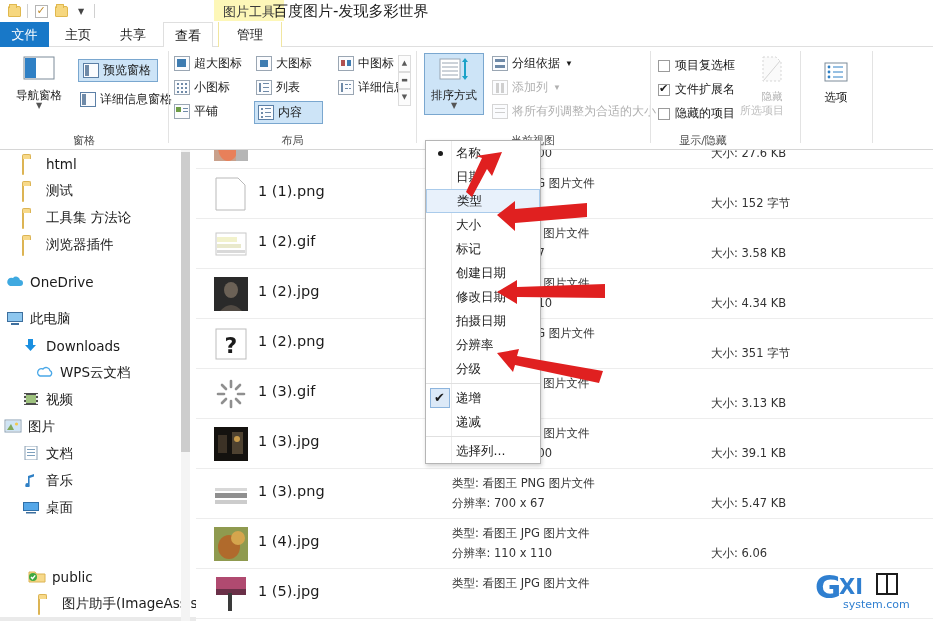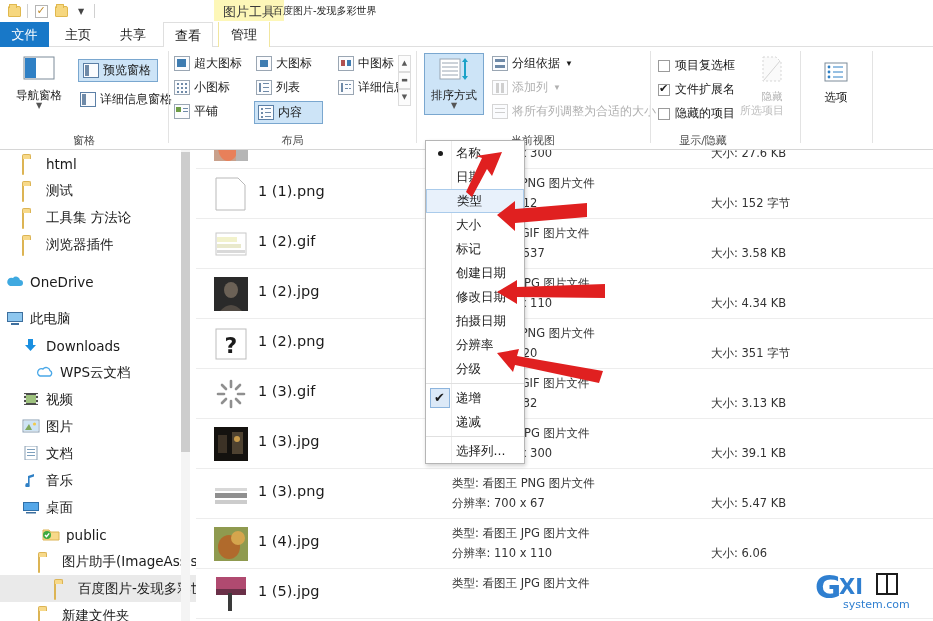--- a/index.html
+++ b/index.html
@@ -23,21 +23,21 @@
   .folder-ico { width:13px; height:11px; background:#f6d77f; border:1px solid #e0b84e; border-radius:1px 2px 1px 1px; position:relative;}
   .folder-ico:before { content:""; position:absolute; left:0; top:-3px; width:6px; height:3px; background:#f6d77f; border:1px solid #e0b84e; border-bottom:none; border-radius:1px 1px 0 0;}
   .qa-chk { width:13px; height:13px; border:1px solid #b5b5b5; background:#fff; position:relative;}
   .qa-chk:after { content:"\2713"; position:absolute; left:1px; top:-2px; font-size:11px; color:#c08a2a;}
   .qa-caret { font-size:8px; color:#444; }
   .ctx-tab {
     position:absolute; left:214px; top:0px; height:21px; padding:2px 9px 0 9px;
     background:#fdf7b8; color:#3a3a3a; font-size:13px; line-height:19px;
   }
   .win-title {
-    position:absolute; left:273px; top:2px; font-size:10px; color:#1b1b1b; line-height:18px;
+    position:absolute; left:273px; top:2px; font-size:15px; color:#1b1b1b; line-height:18px;
   }
 
   
   .tabstrip {
     position:absolute; left:0; top:22px; width:933px; height:25px;
     background:#ffffff; border-bottom:1px solid #dfdfdf;
   }
   .tab {
     position:absolute; top:0; height:25px; line-height:25px;
     font-size:13px; color:#1b1b1b; text-align:center; cursor:default;
@@ -99,21 +99,21 @@
   }
   .frow { position:relative; height:50px; border-bottom:1px solid #ededed; }
   .fthumb { position:absolute; left:18px; top:8px; width:34px; height:34px; background:#fff; }
   .fname { position:absolute; left:62px; top:14px; font-size:14.5px; color:#1b1b1b; }
   .fmeta1 { position:absolute; left:256px; top:7px; font-size:11.5px; color:#333; }
   .fmeta2 { position:absolute; left:256px; top:27px; font-size:11.5px; color:#333; }
   .fsize  { position:absolute; left:515px; top:27px; font-size:11.5px; color:#333; }
 
   
   .menu {
-    position:absolute; left:425px; top:140px; width:100px;
+    position:absolute; left:425px; top:140px; width:116px;
     background:#ffffff; border:1px solid #b5b5b5;
     box-shadow:1px 2px 4px rgba(0,0,0,.18); z-index:40;
   }
   .mi { position:relative; height:24px; line-height:24px; font-size:12.5px; color:#1b1b1b; padding-left:30px; white-space:nowrap;}
   .mi.hl { background:#e8f1fb; border:1px solid #aacbeb; height:24px; line-height:22px;}
   .mi .dot { position:absolute; left:12px; top:10px; width:5px; height:5px; border-radius:50%; background:#1b1b1b;}
   .mi .chk { position:absolute; left:4px; top:2px; width:20px; height:20px; background:#dce9f7; border:1px solid #8cb4dd; }
   .mi .chk:after { content:"\2714"; position:absolute; left:3px; top:-3px; font-size:13px; color:#1b1b1b;}
   .msep { height:1px; background:#e0e0e0; margin:2px 0; }
   .mleftcol { position:absolute; left:0; top:0; width:26px; height:100%; background:#ffffff; border-right:1px solid #ececec;}
@@ -144,21 +144,21 @@
     <div class="qa-sep"></div>
   </div>
   <div class="ctx-tab">图片工具</div>
   <div class="win-title">百度图片-发现多彩世界</div>
 
   <div class="tabstrip">
     <div class="tab file" style="left:0px;   width:49px;">文件</div>
     <div class="tab" style="left:53px;  width:50px;">主页</div>
     <div class="tab" style="left:108px; width:50px;">共享</div>
     <div class="tab active" style="left:163px; width:50px;">查看</div>
-    <div class="tab ctx" style="left:218px; width:52px;">管理</div>
+    <div class="tab ctx" style="left:218px; width:64px;">管理</div>
   </div>
 
   <div class="ribbon">
 
     <div class="rgroup" style="left:0; width:168px;">
       <div class="bigbtn" style="left:8px; top:8px; width:62px;">
         <svg width="38" height="28" viewBox="0 0 38 28">
           <rect x="4" y="2" width="30" height="22" fill="#ffffff" stroke="#7d8b99"></rect>
           <rect x="5" y="3" width="11" height="20" fill="#2f80c5"></rect>
         </svg>
@@ -416,21 +416,21 @@
               <rect x="4" y="3" width="10" height="8" fill="#9ec27e"></rect>
               <rect x="2" y="2" width="2" height="2" fill="#eee"></rect>
               <rect x="2" y="6" width="2" height="2" fill="#eee"></rect>
               <rect x="2" y="10" width="2" height="2" fill="#eee"></rect>
               <rect x="14" y="2" width="2" height="2" fill="#eee"></rect>
               <rect x="14" y="6" width="2" height="2" fill="#eee"></rect>
               <rect x="14" y="10" width="2" height="2" fill="#eee"></rect>
             </svg></span>
           <span>视频</span>
         </div>
-        <div class="navrow" style="padding-left: 22px;">
+        <div class="navrow" style="padding-left: 4px;">
           <span class="nico"><svg width="18" height="14" viewBox="0 0 18 14">
               <rect x="1" y="1" width="16" height="12" fill="#ffffff" stroke="#8aa0b4"></rect>
               <rect x="2" y="2" width="14" height="10" fill="#cfe4f4"></rect>
               <polygon points="3,11 7,5 10,11" fill="#7fa85c"></polygon>
               <circle cx="12.5" cy="5" r="1.6" fill="#f2c94c"></circle>
             </svg></span>
           <span>图片</span>
         </div>
         <div class="navrow" style="padding-left: 22px;">
           <span class="nico"><svg width="18" height="14" viewBox="0 0 18 14">
@@ -448,21 +448,21 @@
           <span>音乐</span>
         </div>
         <div class="navrow" style="padding-left: 22px;">
           <span class="nico"><svg width="18" height="14" viewBox="0 0 18 14">
               <rect x="1" y="2" width="16" height="9" fill="#2f6fa8"></rect>
               <rect x="2" y="3" width="14" height="7" fill="#55a7e8"></rect>
               <rect x="4" y="12" width="10" height="1.5" fill="#3d6f9e"></rect>
             </svg></span>
           <span>桌面</span>
         </div>
-        <div class="navrow" style="padding-left: 42px;">
+        <div class="navrow" style="padding-left: 28px; margin-top: 42px;">
           <span class="nico"><svg width="18" height="14" viewBox="0 0 18 14">
               <path d="M1 3 h6 l1.5 2 H17 v8 H1 z" fill="#f7d98a" stroke="#dcb454"></path>
               <circle cx="5" cy="8" r="4" fill="#3fa93f"></circle>
               <polyline points="3,8 4.5,9.6 7.2,6.4" fill="none" stroke="#fff" stroke-width="1.4"></polyline>
             </svg></span>
           <span>public</span>
         </div>
         <div class="navrow" style="padding-left: 38px;">
           <span class="nico"><span class="ifolder"></span></span>
           <span>图片助手(ImageAssis</span>

